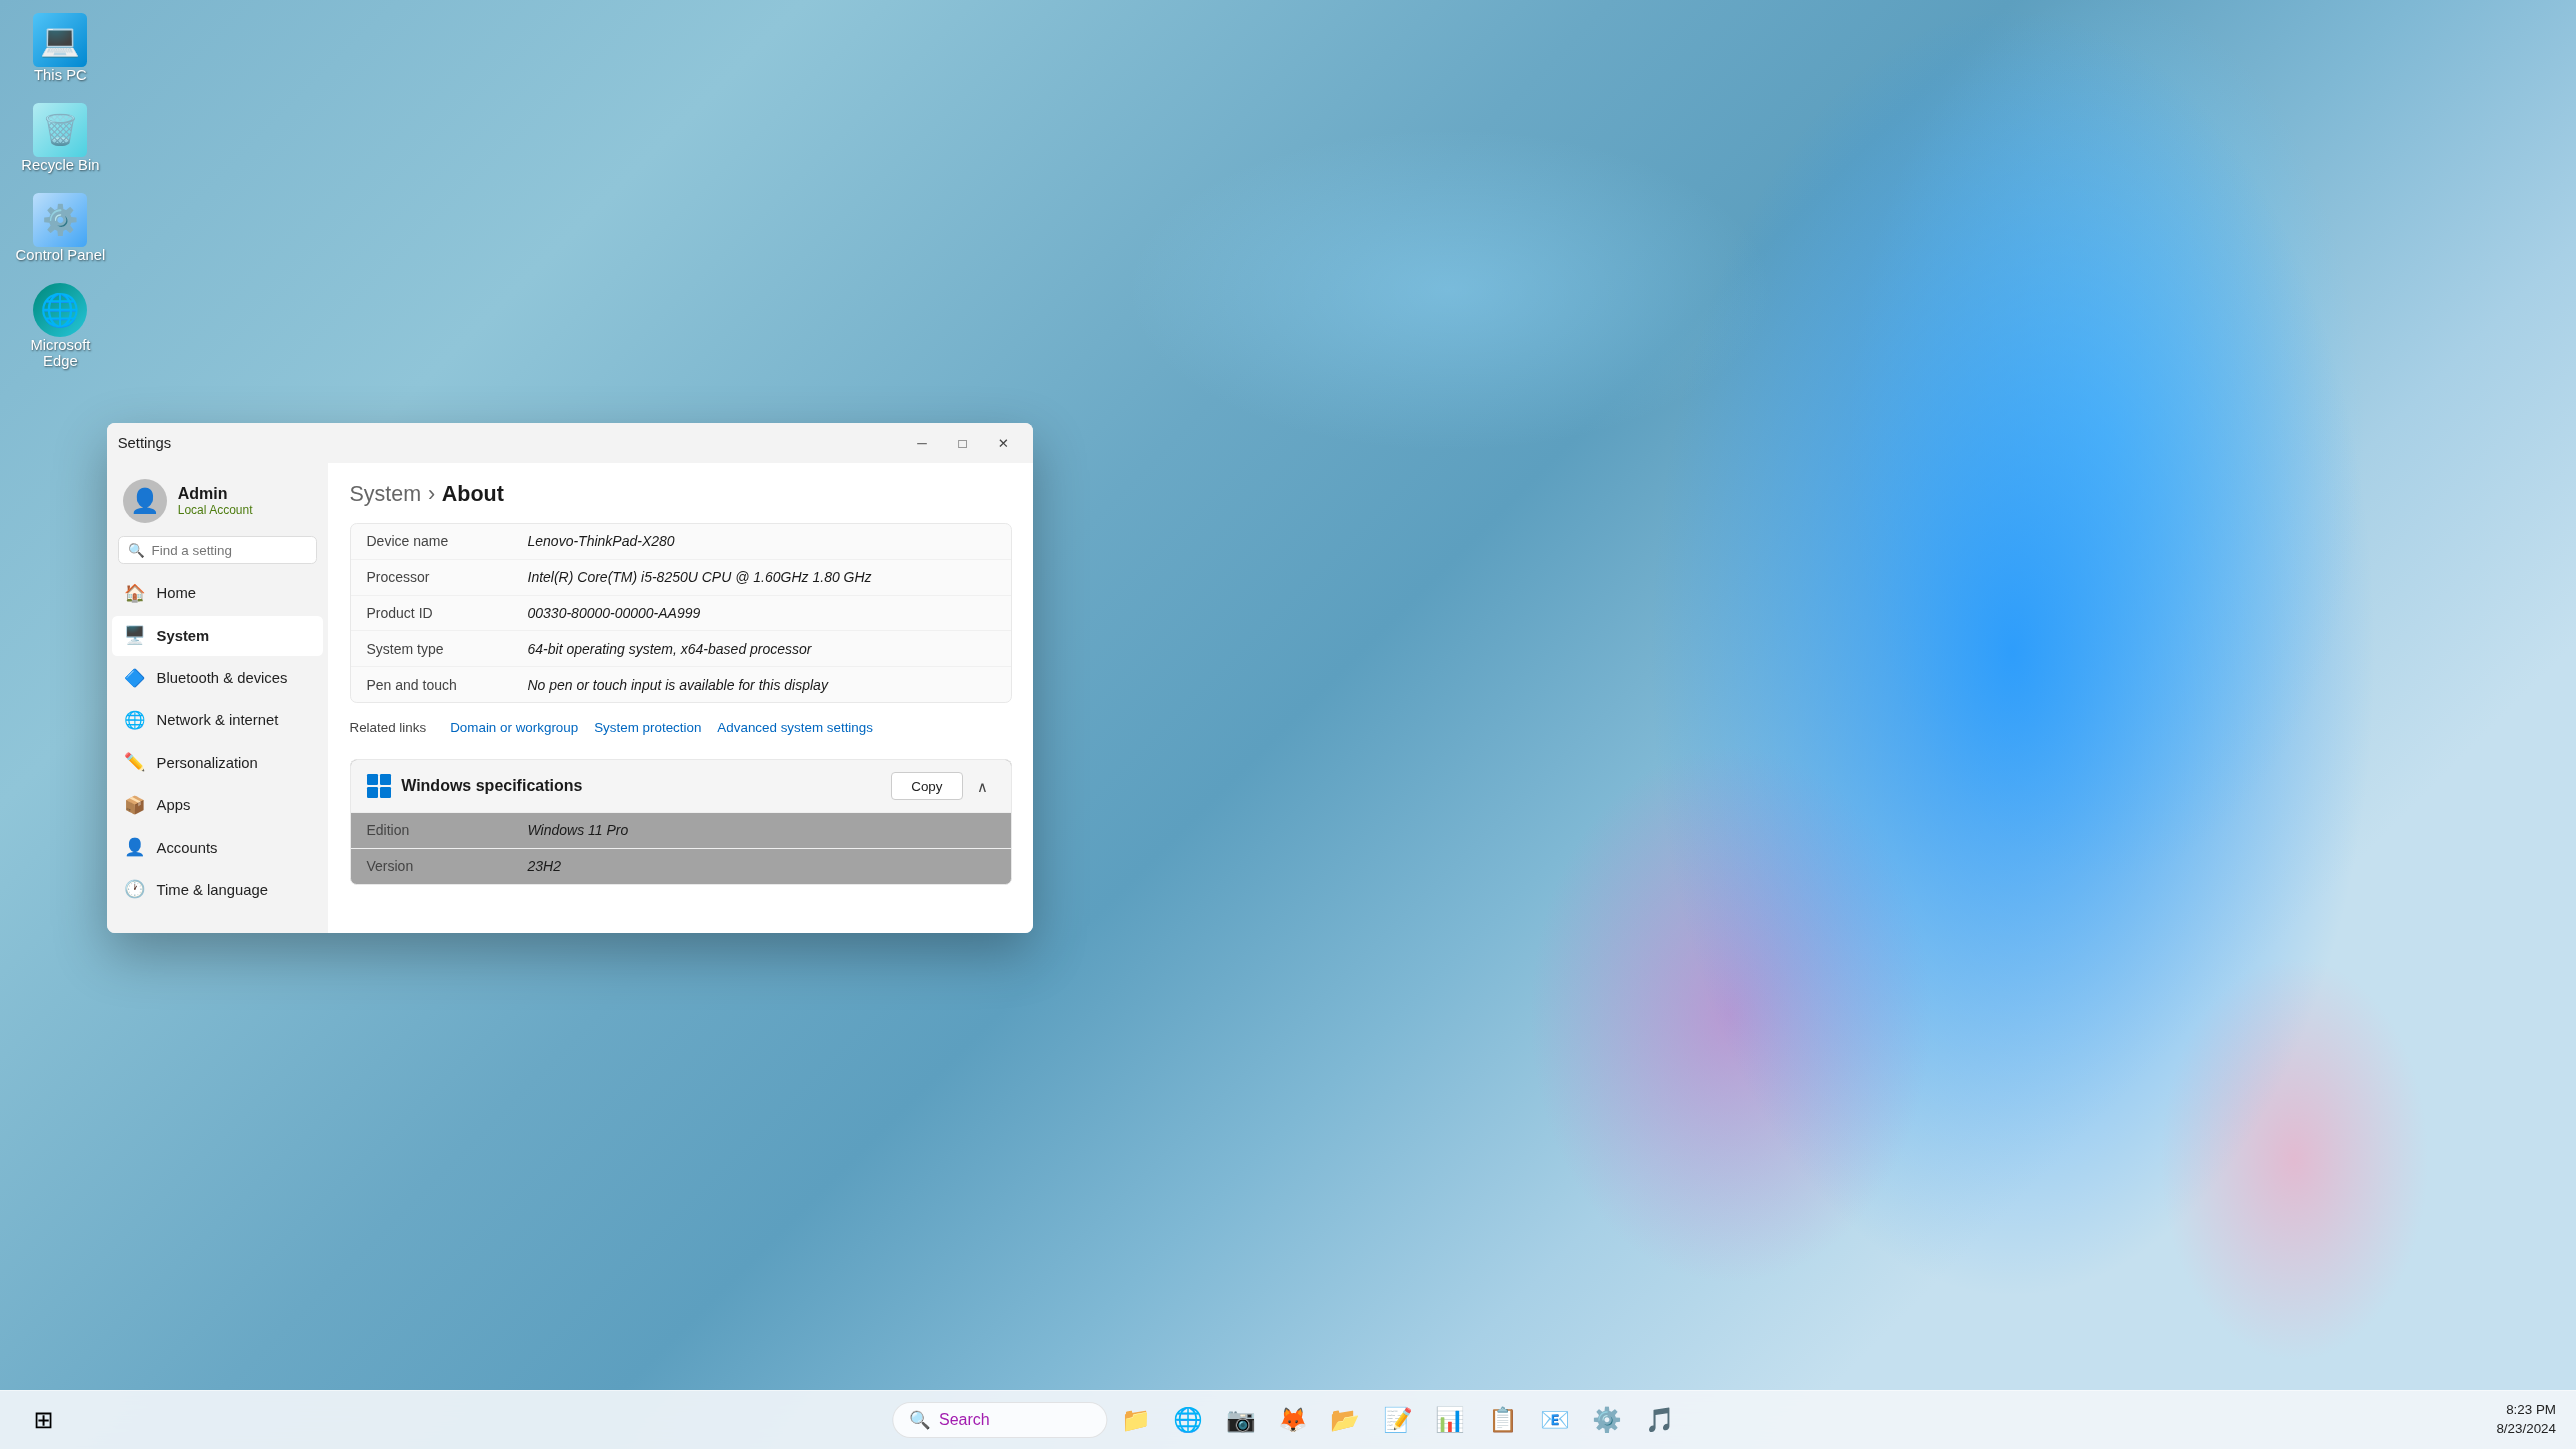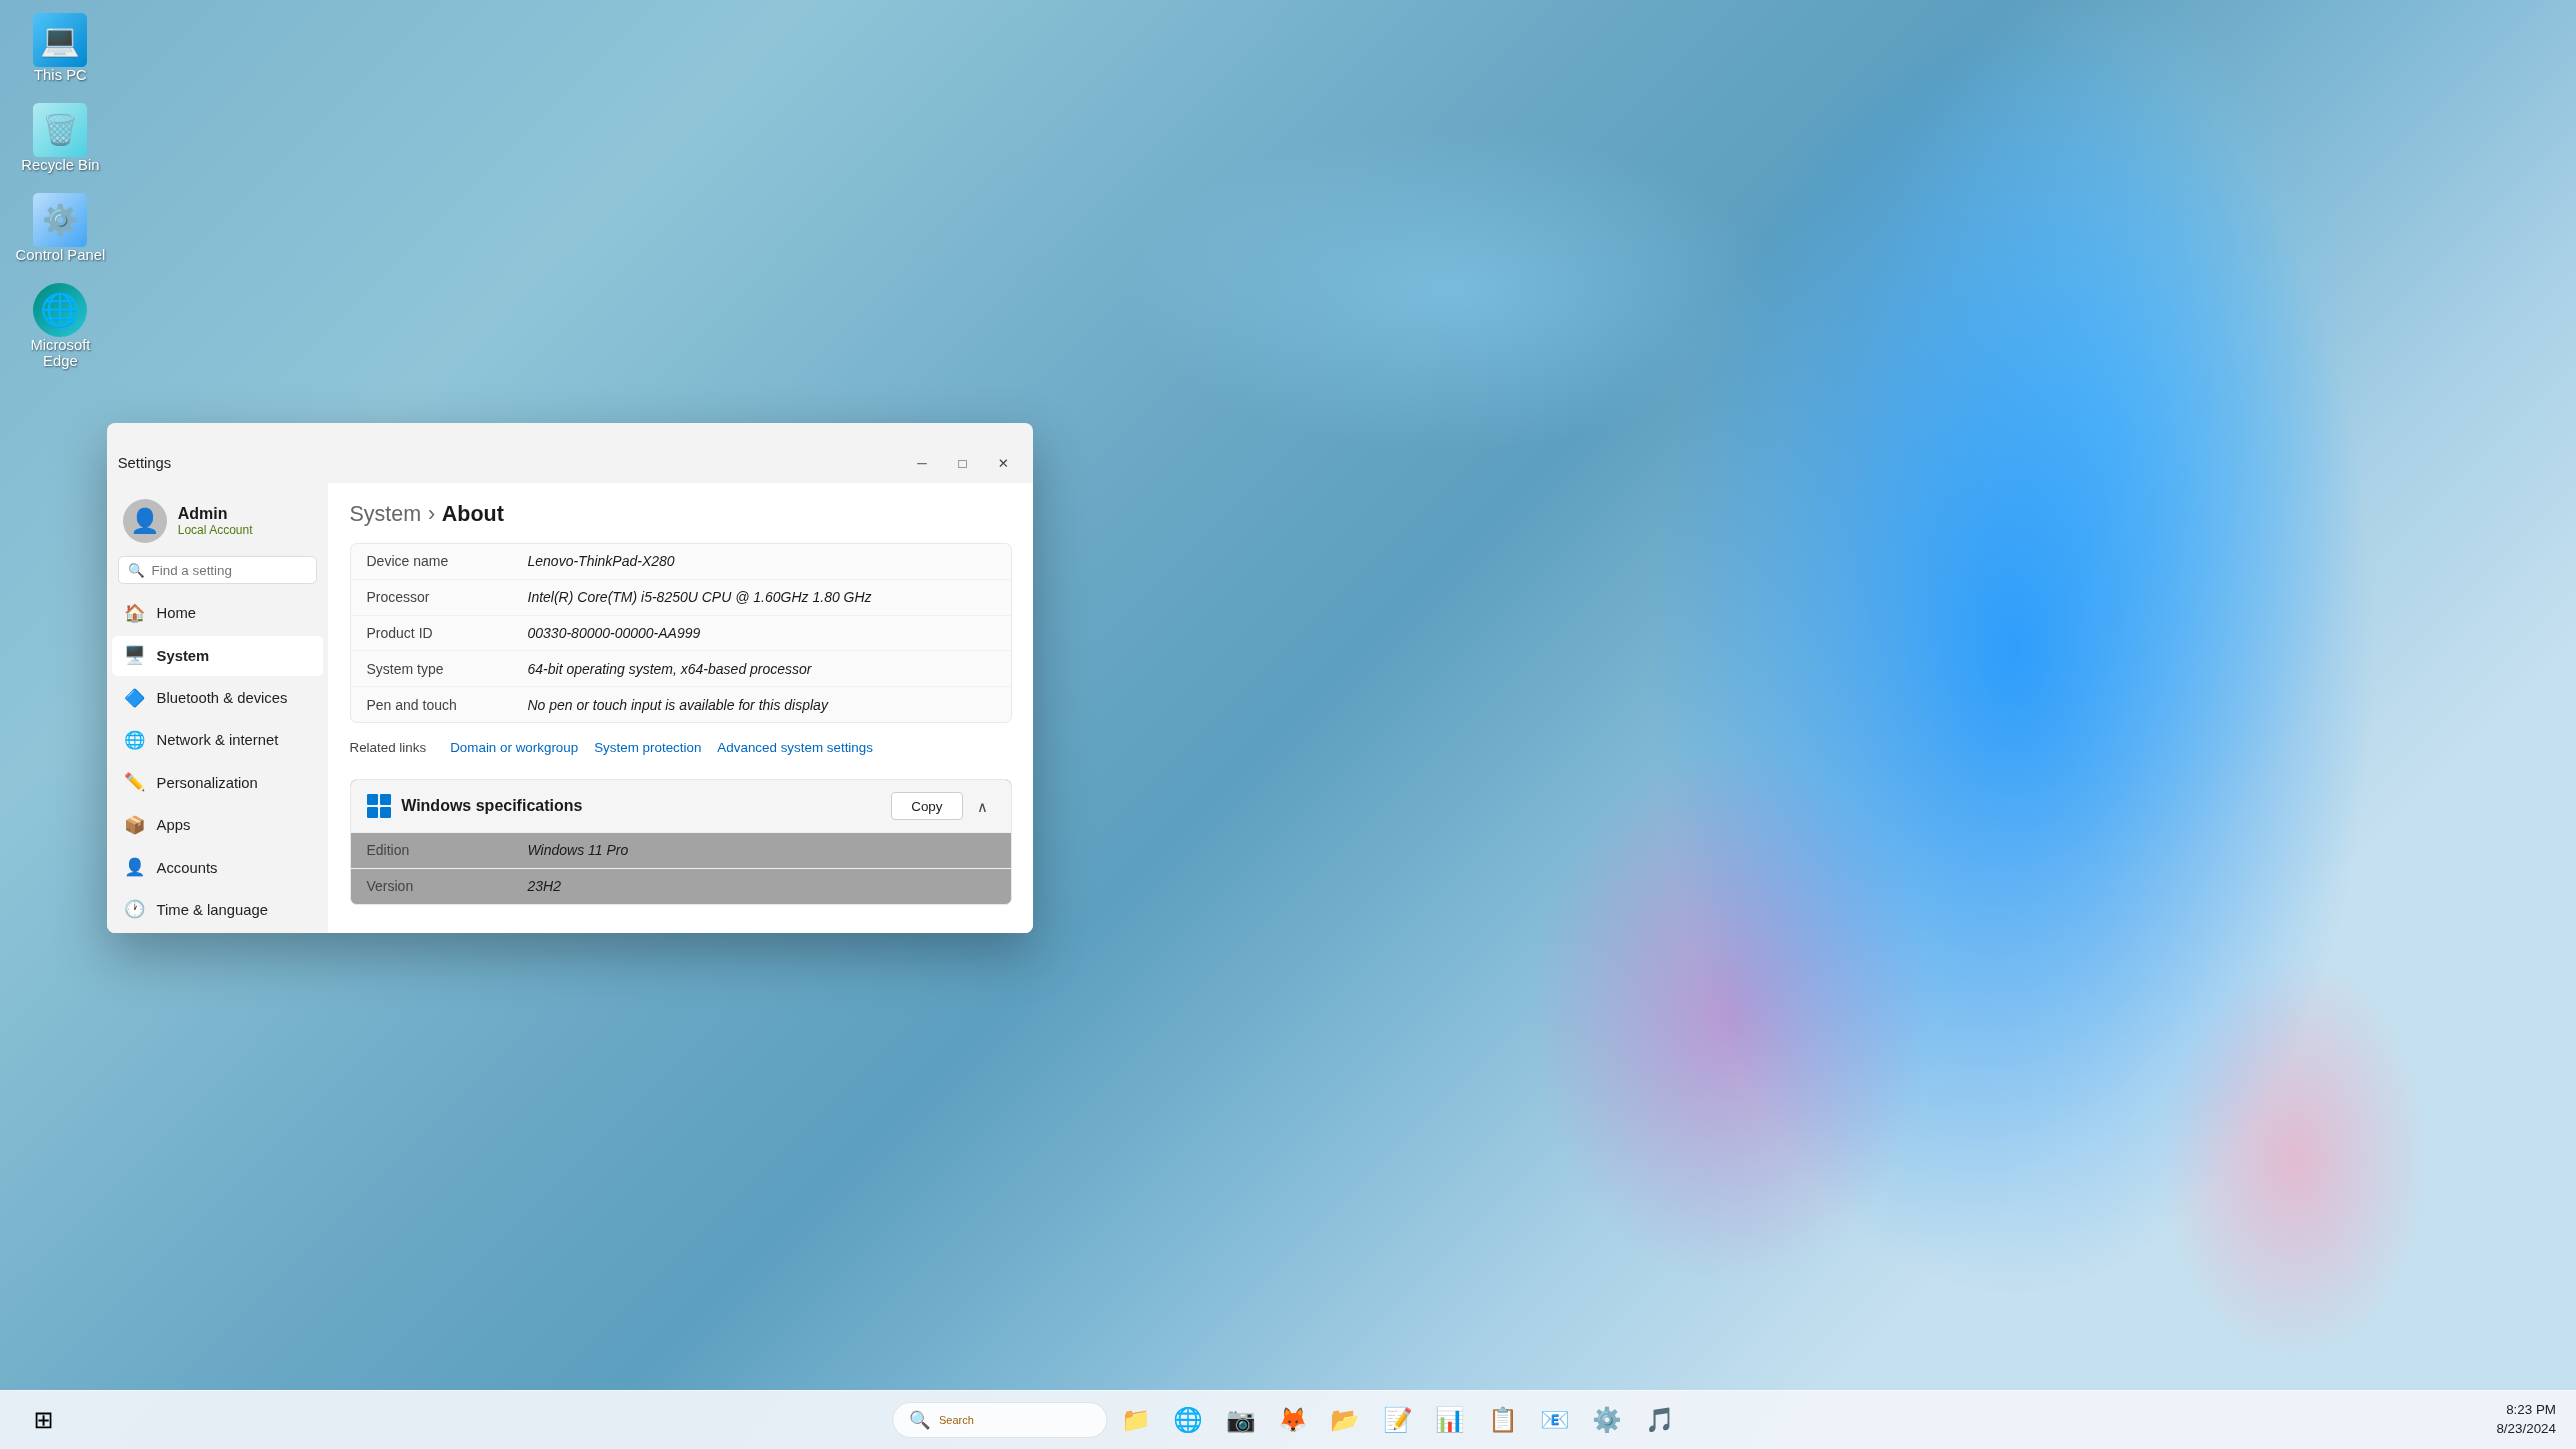--- a/index.html
+++ b/index.html
@@ -163,21 +163,20 @@
       overflow: hidden;
     }
     .title-bar {
       height: 40px;
       background: #f3f3f3;
       display: flex;
       align-items: center;
       justify-content: space-between;
       padding: 0 10.7px 0 10.7px;
       flex-shrink: 0;
-      margin-top: 20px;
     }
     .title-bar-left {
       display: flex;
       align-items: center;
       gap: 5.4px;
     }
     .title-bar-text {
       font-size: 14.8px;
       color: #222;
     }
@@ -594,21 +593,21 @@
 
 
   <div class="taskbar">
     <div class="taskbar-left">
       <div class="taskbar-btn">⊞</div>
     </div>
 
     <div class="taskbar-center">
       <div class="taskbar-search">
         <span>🔍</span>
-        <span style="font-size:11px; color:#a16207;">Search</span>
+        <span style="font-size:16px; color:#a21caf;">Search</span>
       </div>
       <div class="taskbar-btn">📁</div>
       <div class="taskbar-btn">🌐</div>
       <div class="taskbar-btn">📷</div>
       <div class="taskbar-btn">🦊</div>
       <div class="taskbar-btn">📂</div>
       <div class="taskbar-btn">📝</div>
       <div class="taskbar-btn">📊</div>
       <div class="taskbar-btn">📋</div>
       <div class="taskbar-btn">📧</div>

